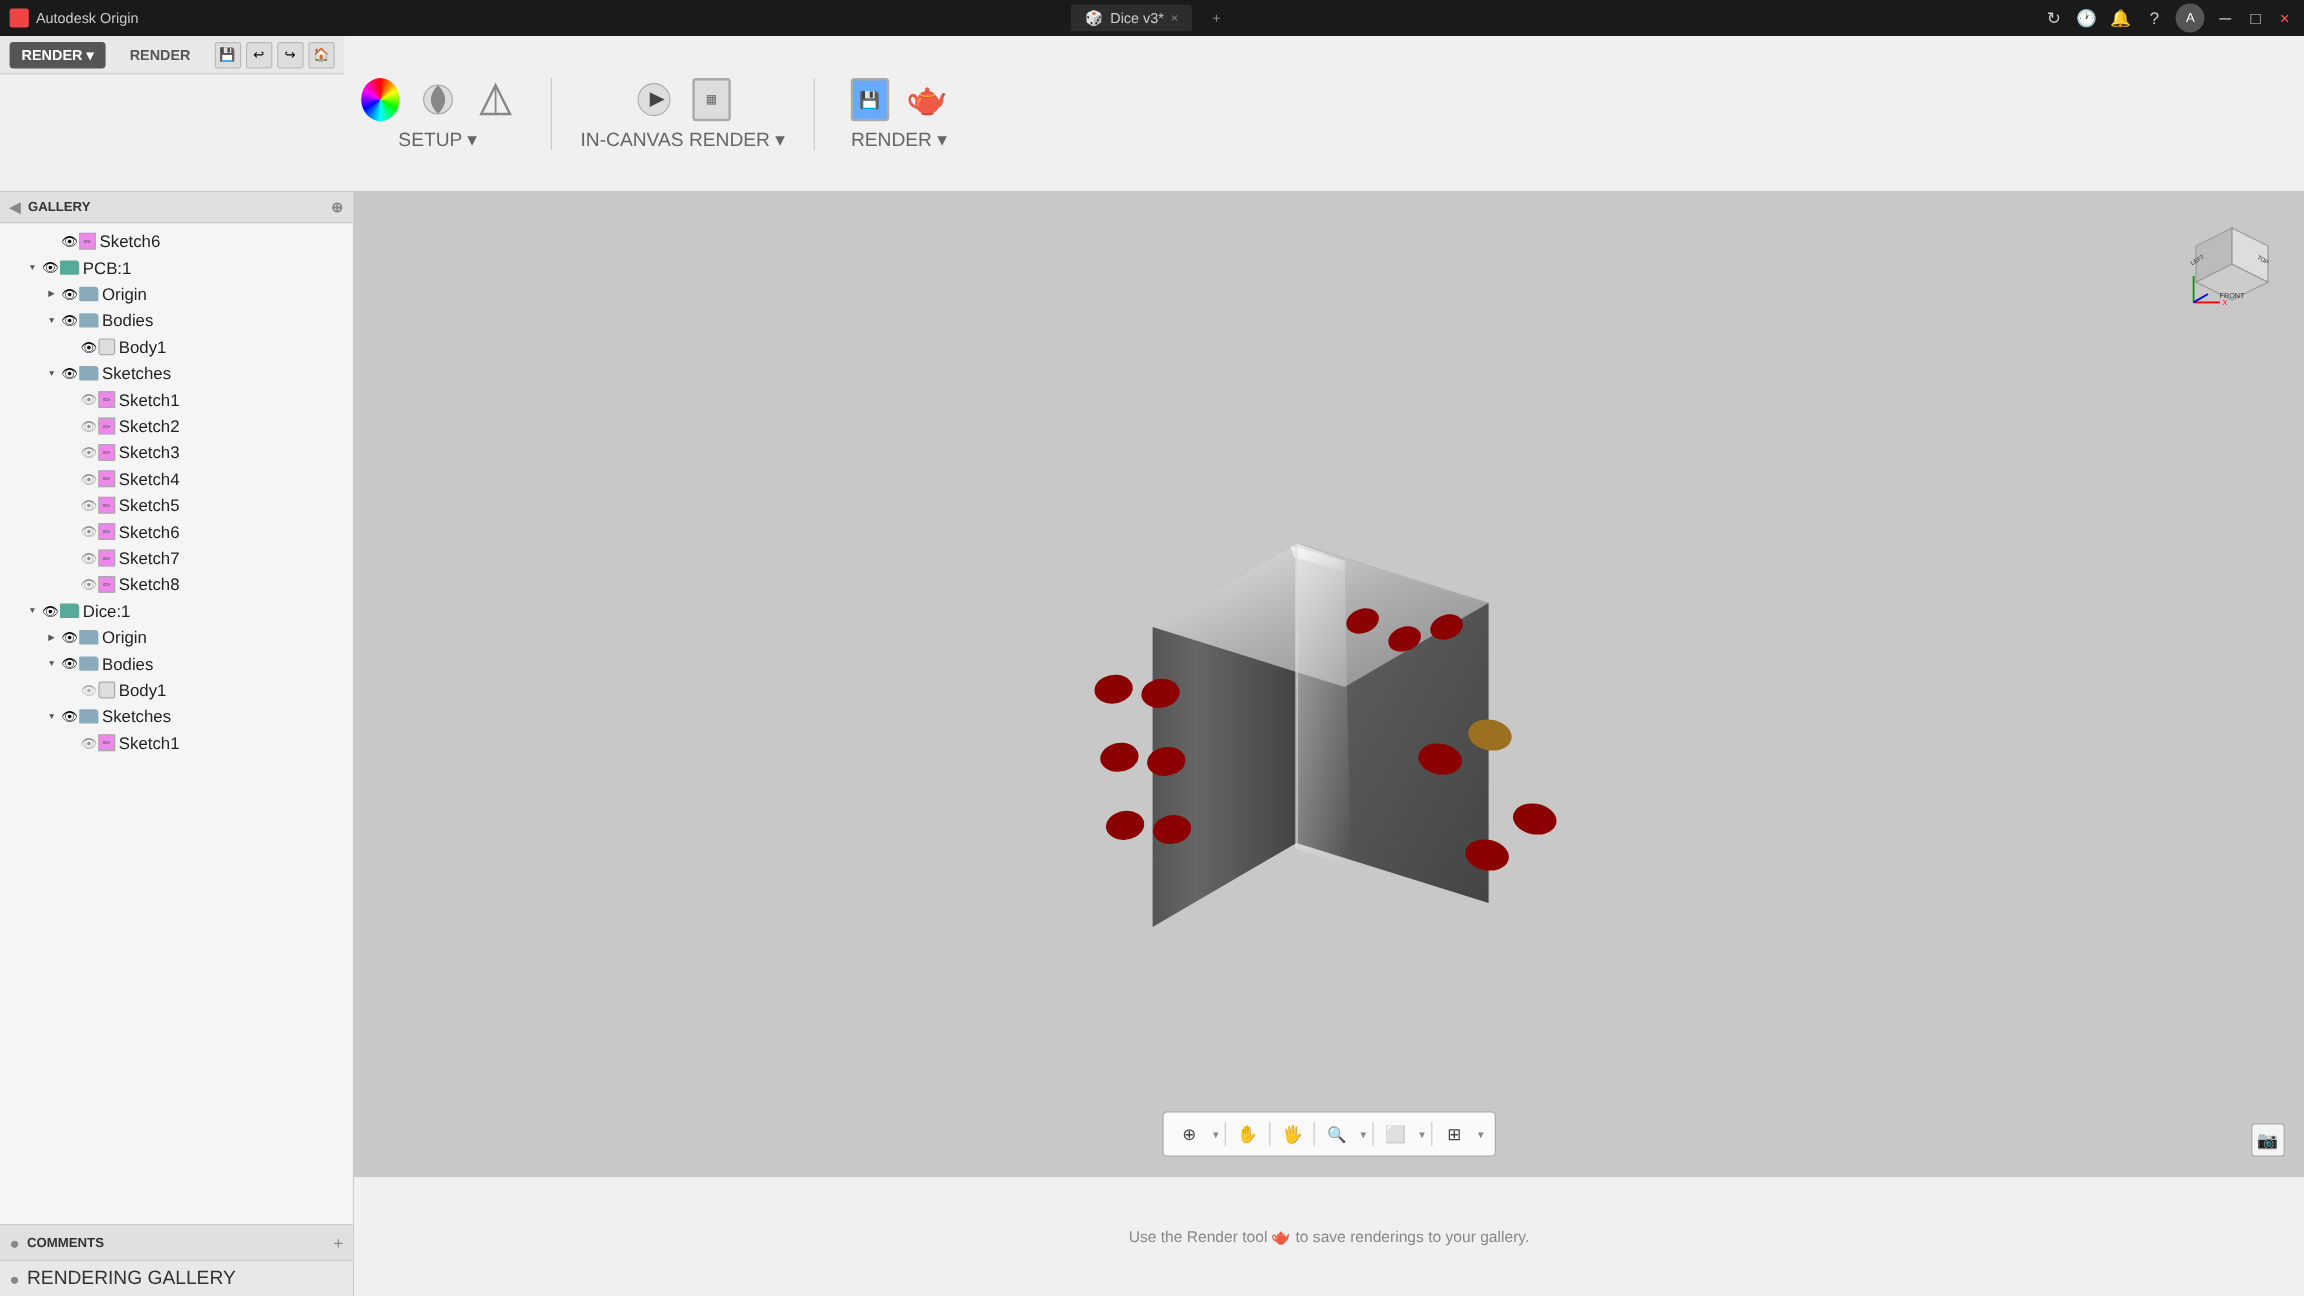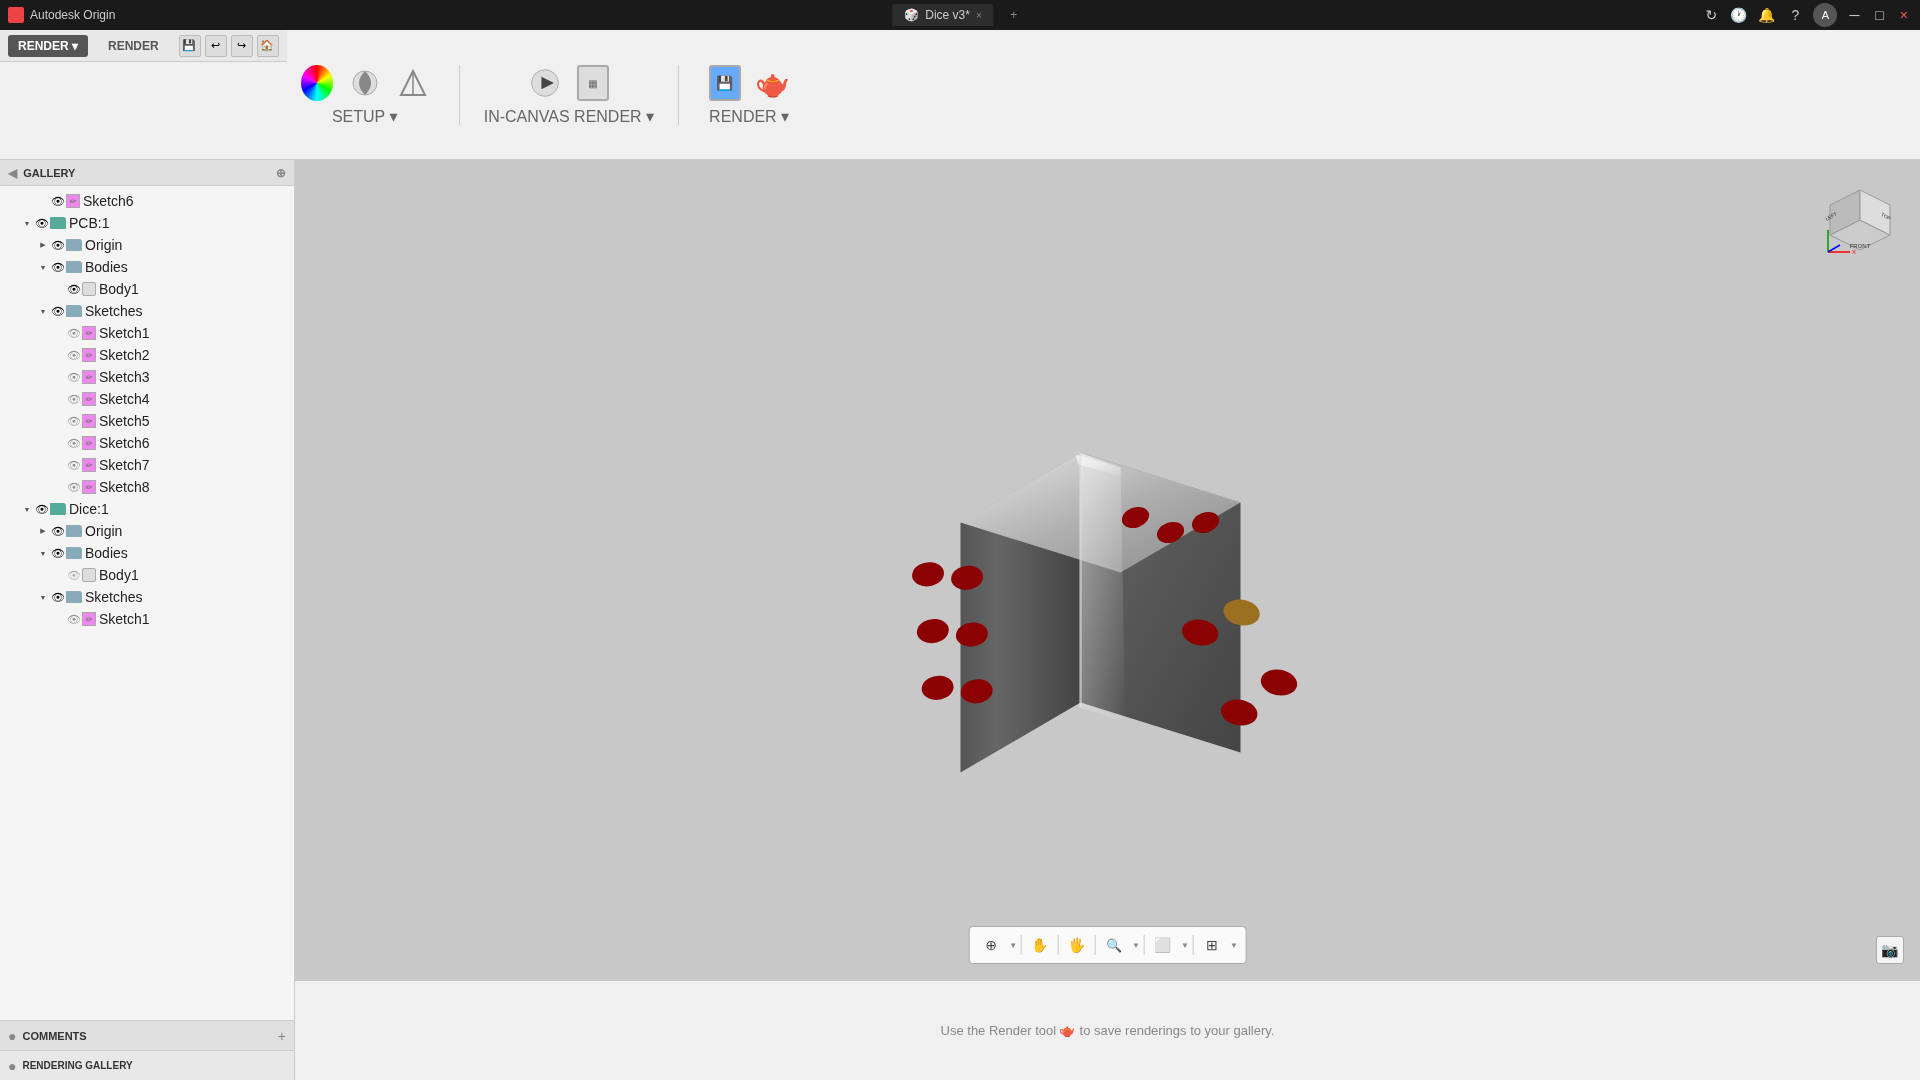--- a/index.html
+++ b/index.html
@@ -170,21 +170,21 @@
     #gallery-section {
       height: 30px;
       background: #e8e8e8;
       border-top: 1px solid #ccc;
       display: flex;
       align-items: center;
       padding: 0 8px;
       gap: 6px;
       cursor: pointer;
     }
-    #gallery-section .label { font-size: 10px; font-weight: bold; color: #333; flex: 1; }
+    #gallery-section .label { font-size: 16px; font-weight: normal; color: #333; flex: 1; }
 
     
     #viewport {
       flex: 1;
       background: #c8c8c8;
       position: relative;
       overflow: hidden;
     }
 
     

